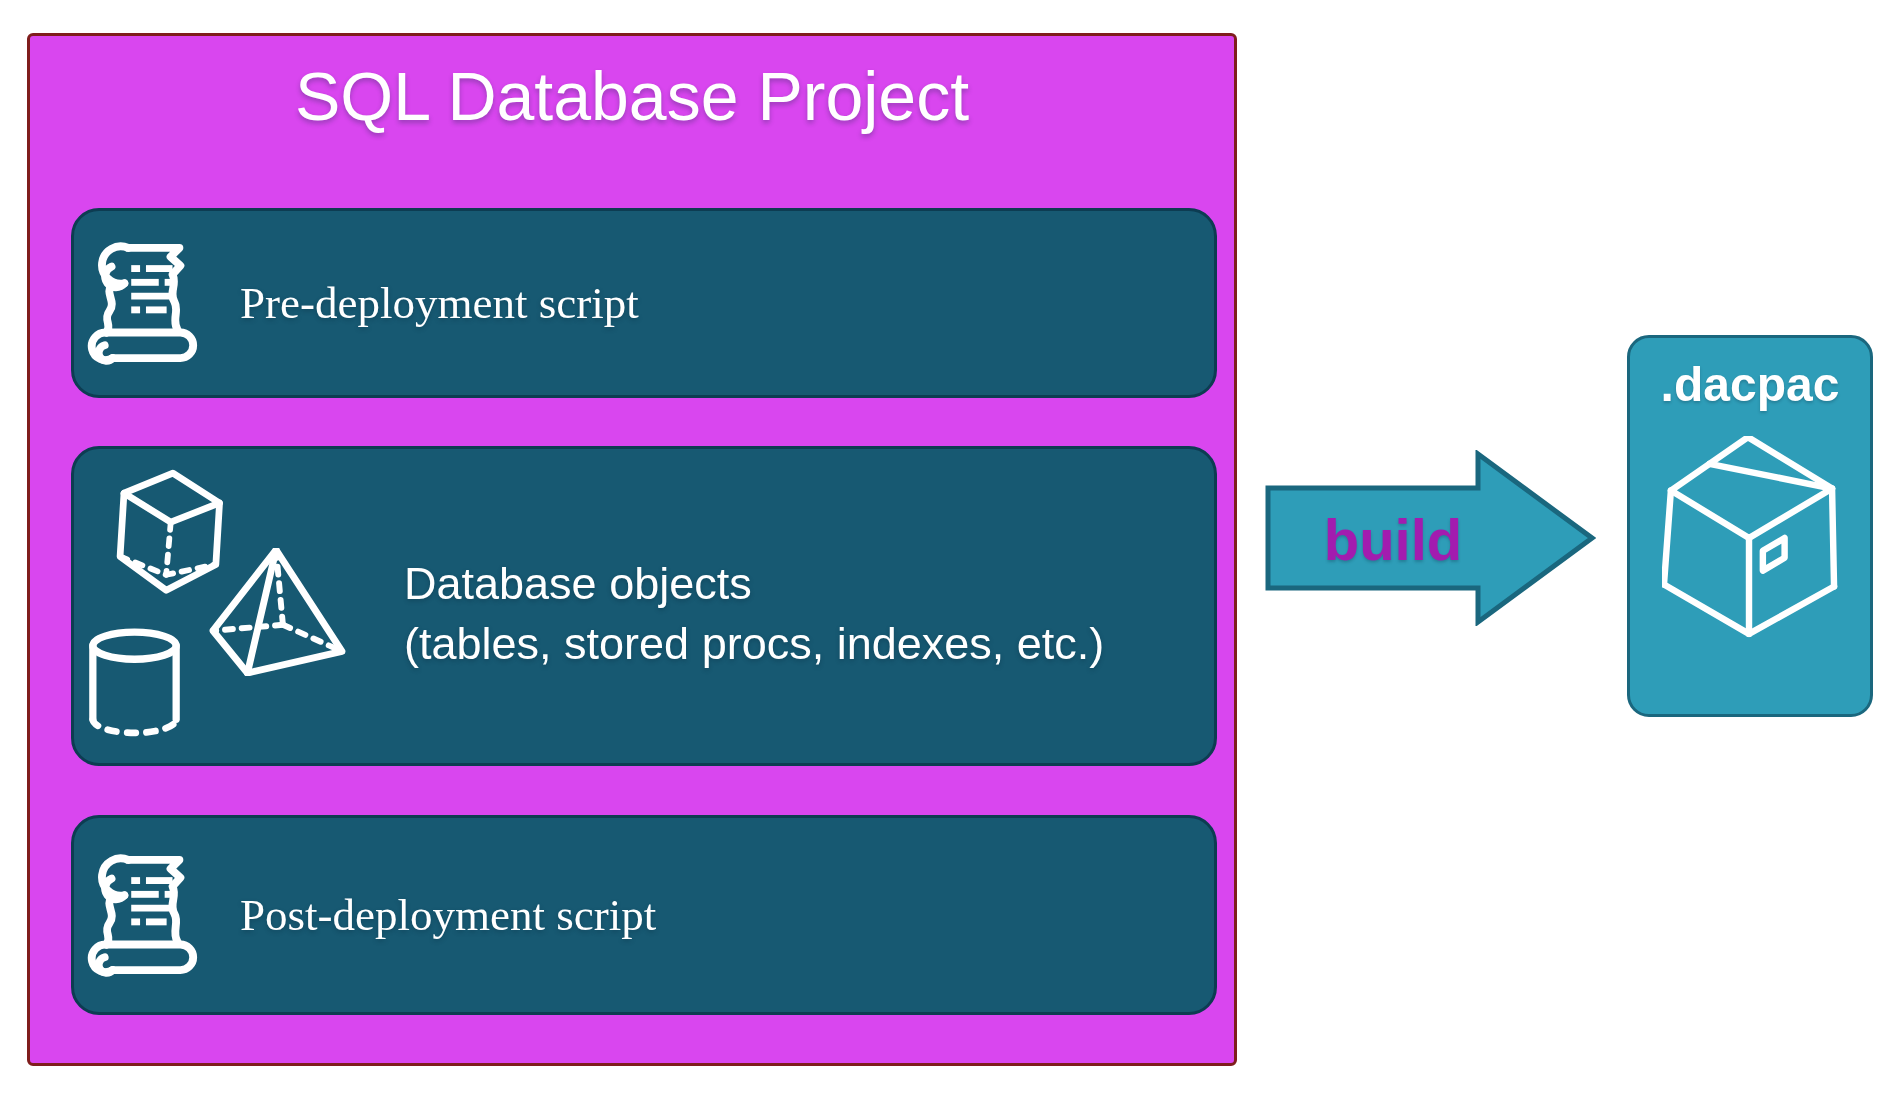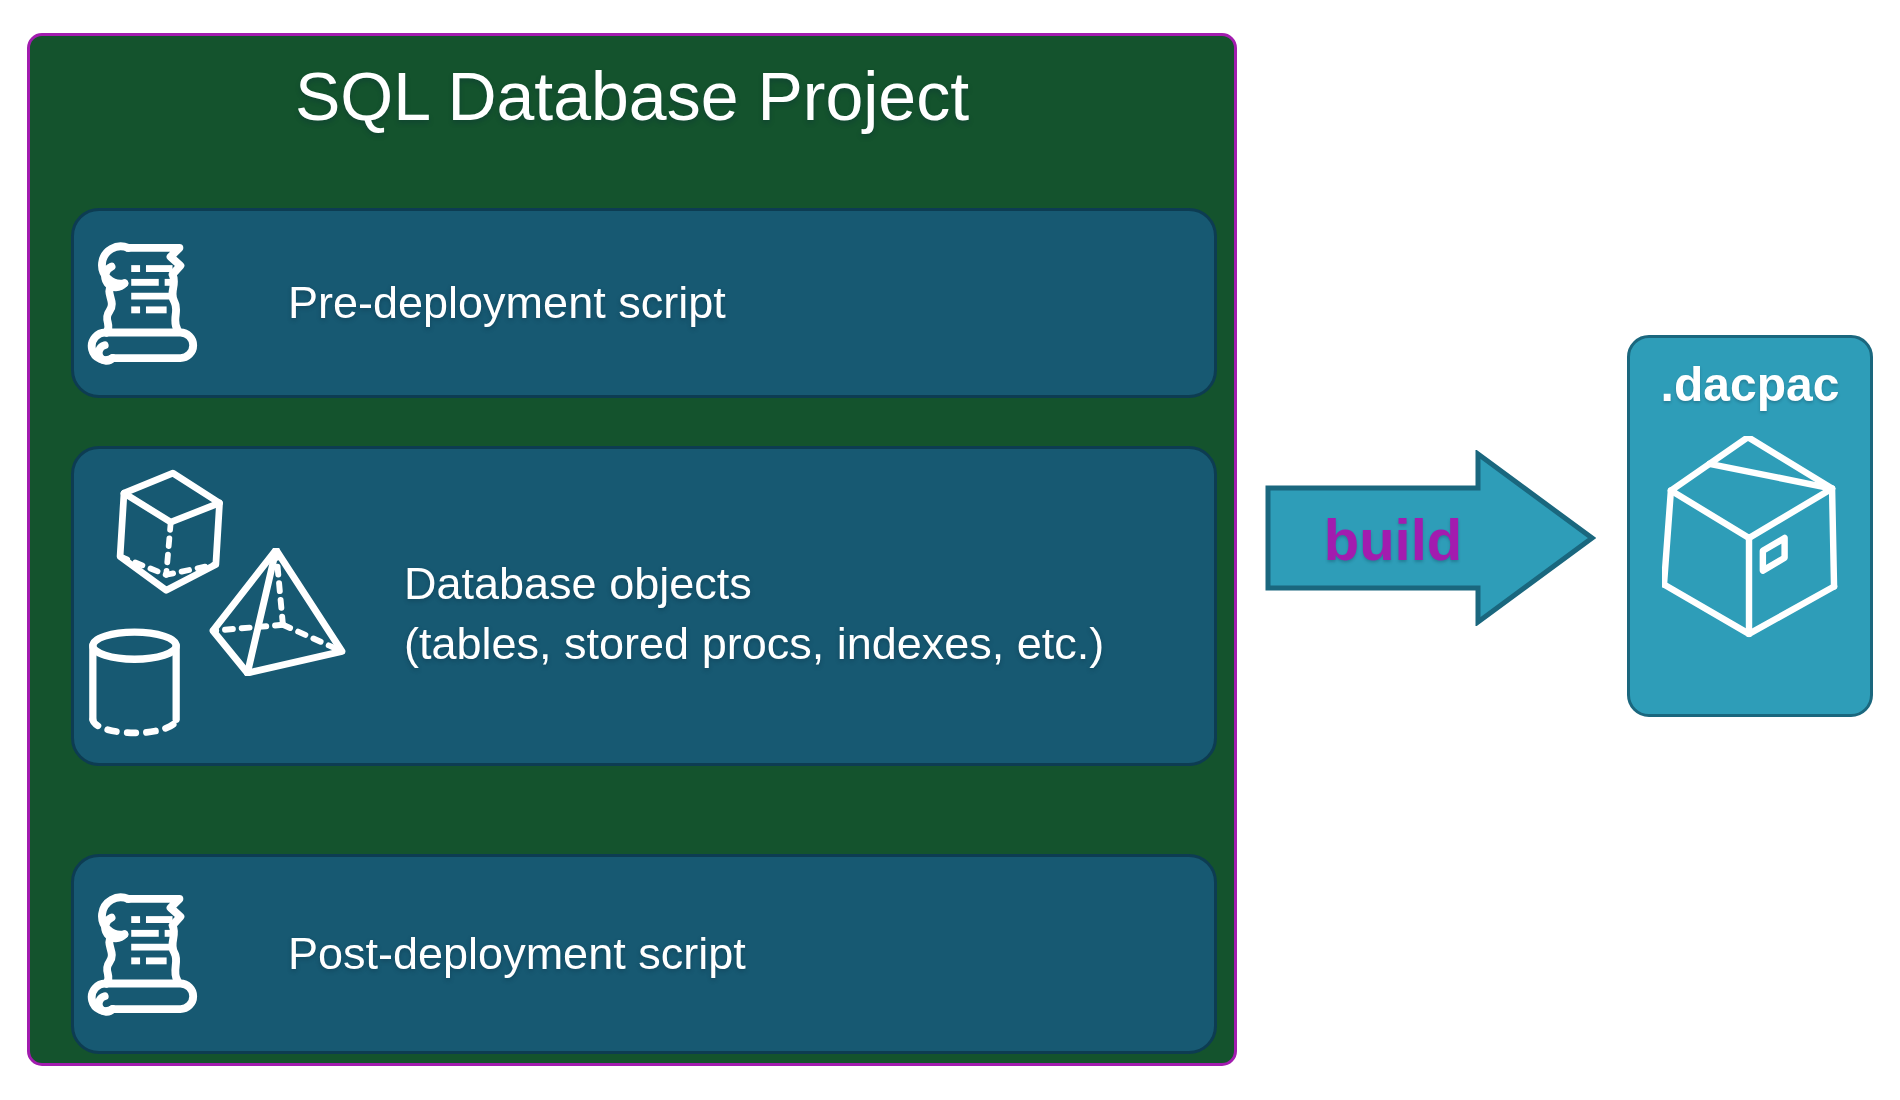--- a/index.html
+++ b/index.html
@@ -3,44 +3,44 @@
 <meta charset="utf-8">
 <style>
   * { margin:0; padding:0; box-sizing:border-box; }
   html,body { width:1900px; height:1100px; background:#ffffff; overflow:hidden;
               font-family:"Liberation Sans", sans-serif; }
   .stage { position:relative; width:1900px; height:1100px; background:#ffffff; }
 
   
   .project-box {
     position:absolute; left:27px; top:33px; width:1210px; height:1033px;
-    background:#14532d; border:3px solid #a21caf; border-radius:15px;
+    background:#d946ef; border:3px solid #7f1d1d; border-radius:6px;
   }
   .project-title {
     position:absolute; left:0; top:26px; width:100%;
     text-align:center; color:#ffffff; font-size:68px; font-weight:400;
     line-height:68px; letter-spacing:0px;
     text-shadow:0 3px 5px rgba(10,40,60,0.30);
   }
 
   
   .inner-box {
     position:absolute; left:41px; width:1146px;
     background:#175972; border:3px solid #0D3C52; border-radius:28px;
     display:flex; align-items:center; color:#ffffff;
   }
   .inner-box.pre  { top:172px; height:190px; padding-left:10px; }
   .inner-box.obj  { top:410px; height:320px; }
-  .inner-box.post { top:818px; height:200px; padding-left:10px; }
+  .inner-box.post { top:779px; height:200px; padding-left:10px; }
 
   .item-label {
     color:#ffffff; font-size:45px; font-weight:400; line-height:60px;
     text-shadow:0 2px 4px rgba(10,40,60,0.35); white-space:nowrap;
   }
-  .inner-box.pre .item-label, .inner-box.post .item-label { margin-left:84px; }
+  .inner-box.pre .item-label, .inner-box.post .item-label { margin-left:36px;font-family:Liberation Serif, serif; }
 
   .scroll-svg { width:120px; height:124px; flex:0 0 auto; }
 
   
   .obj-icons { position:absolute; left:0; top:0; width:300px; height:100%; }
   .cube-svg     { position:absolute; left:34px;  top:19px;  width:121px; height:129px; }
   .pyramid-svg  { position:absolute; left:134px; top:99px;  width:138px; height:128px; }
   .cylinder-svg { position:absolute; left:14px;  top:179px; width:93px;  height:109px; }
   .obj-label-block {
     position:absolute; left:330px; top:50%; transform:translateY(calc(-50% + 8px));

